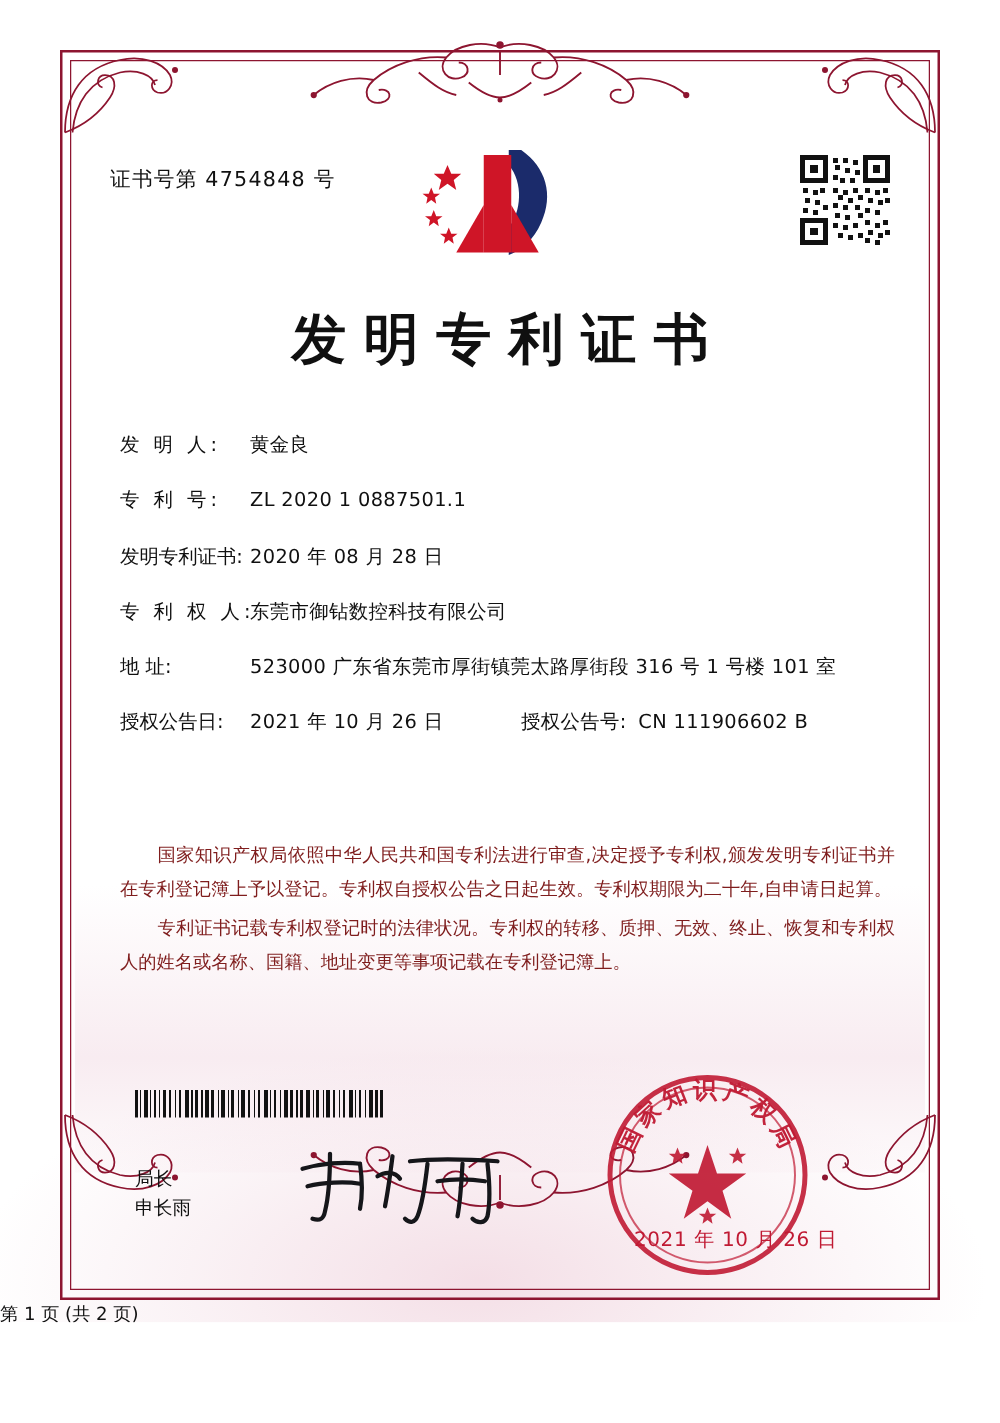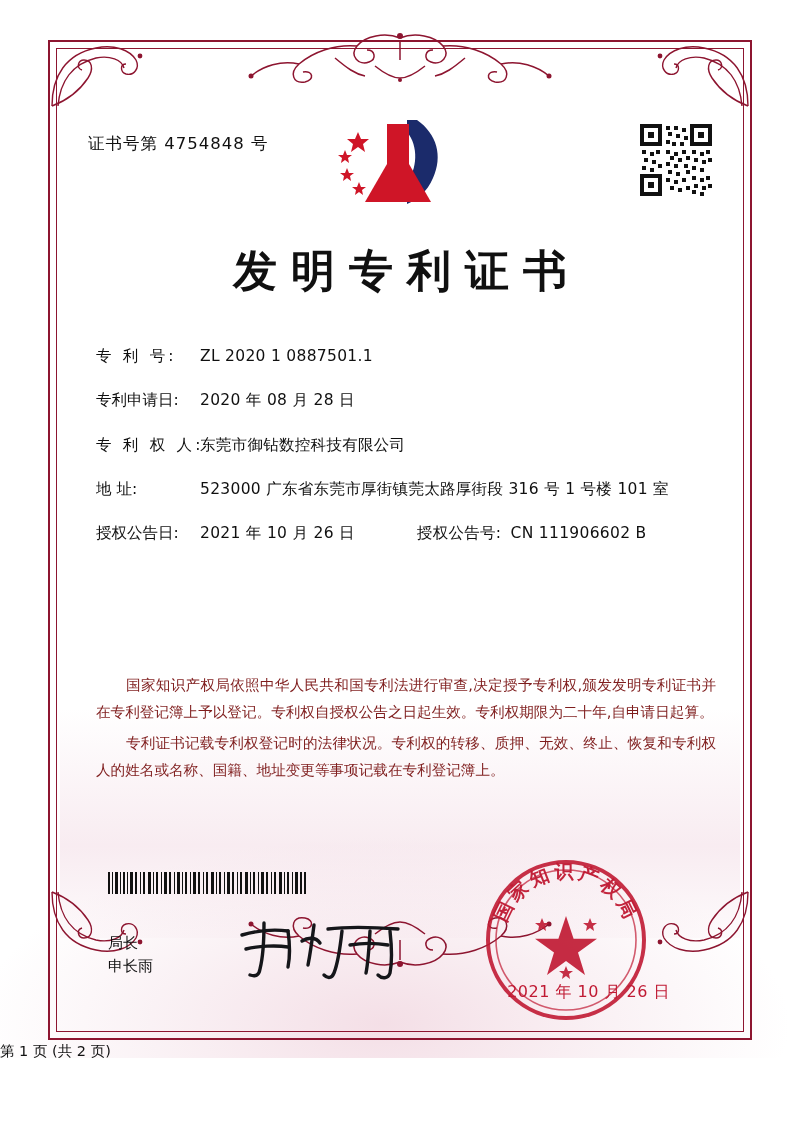--- a/index.html
+++ b/index.html
@@ -411,28 +411,32 @@
         <polygon points="34,70 36,75 41,75 37,78 38,83 34,80 30,83 31,78 27,75 32,75"></polygon>
       </g>
     </svg>
   </div>
 
   <div class="title">发明专利证书</div>
 
   <div class="fields">
 
 
+    <div class="field">
+      <div class="f-label sp3">发 明 人:</div>
+      <div class="f-value">黄金良</div>
+    </div>
 
     <div class="field">
       <div class="f-label sp3">专 利 号:</div>
       <div class="f-value">ZL 2020 1 0887501.1</div>
     </div>
 
     <div class="field">
-      <div class="f-label">专利申请日:</div>
+      <div class="f-label">发明专利证书:</div>
       <div class="f-value">2020 年 08 月 28 日</div>
     </div>
 
     <div class="field">
       <div class="f-label sp3">专 利 权 人:</div>
       <div class="f-value">东莞市御钻数控科技有限公司</div>
     </div>
 
     <div class="field">
       <div class="f-label">地        址:</div>

